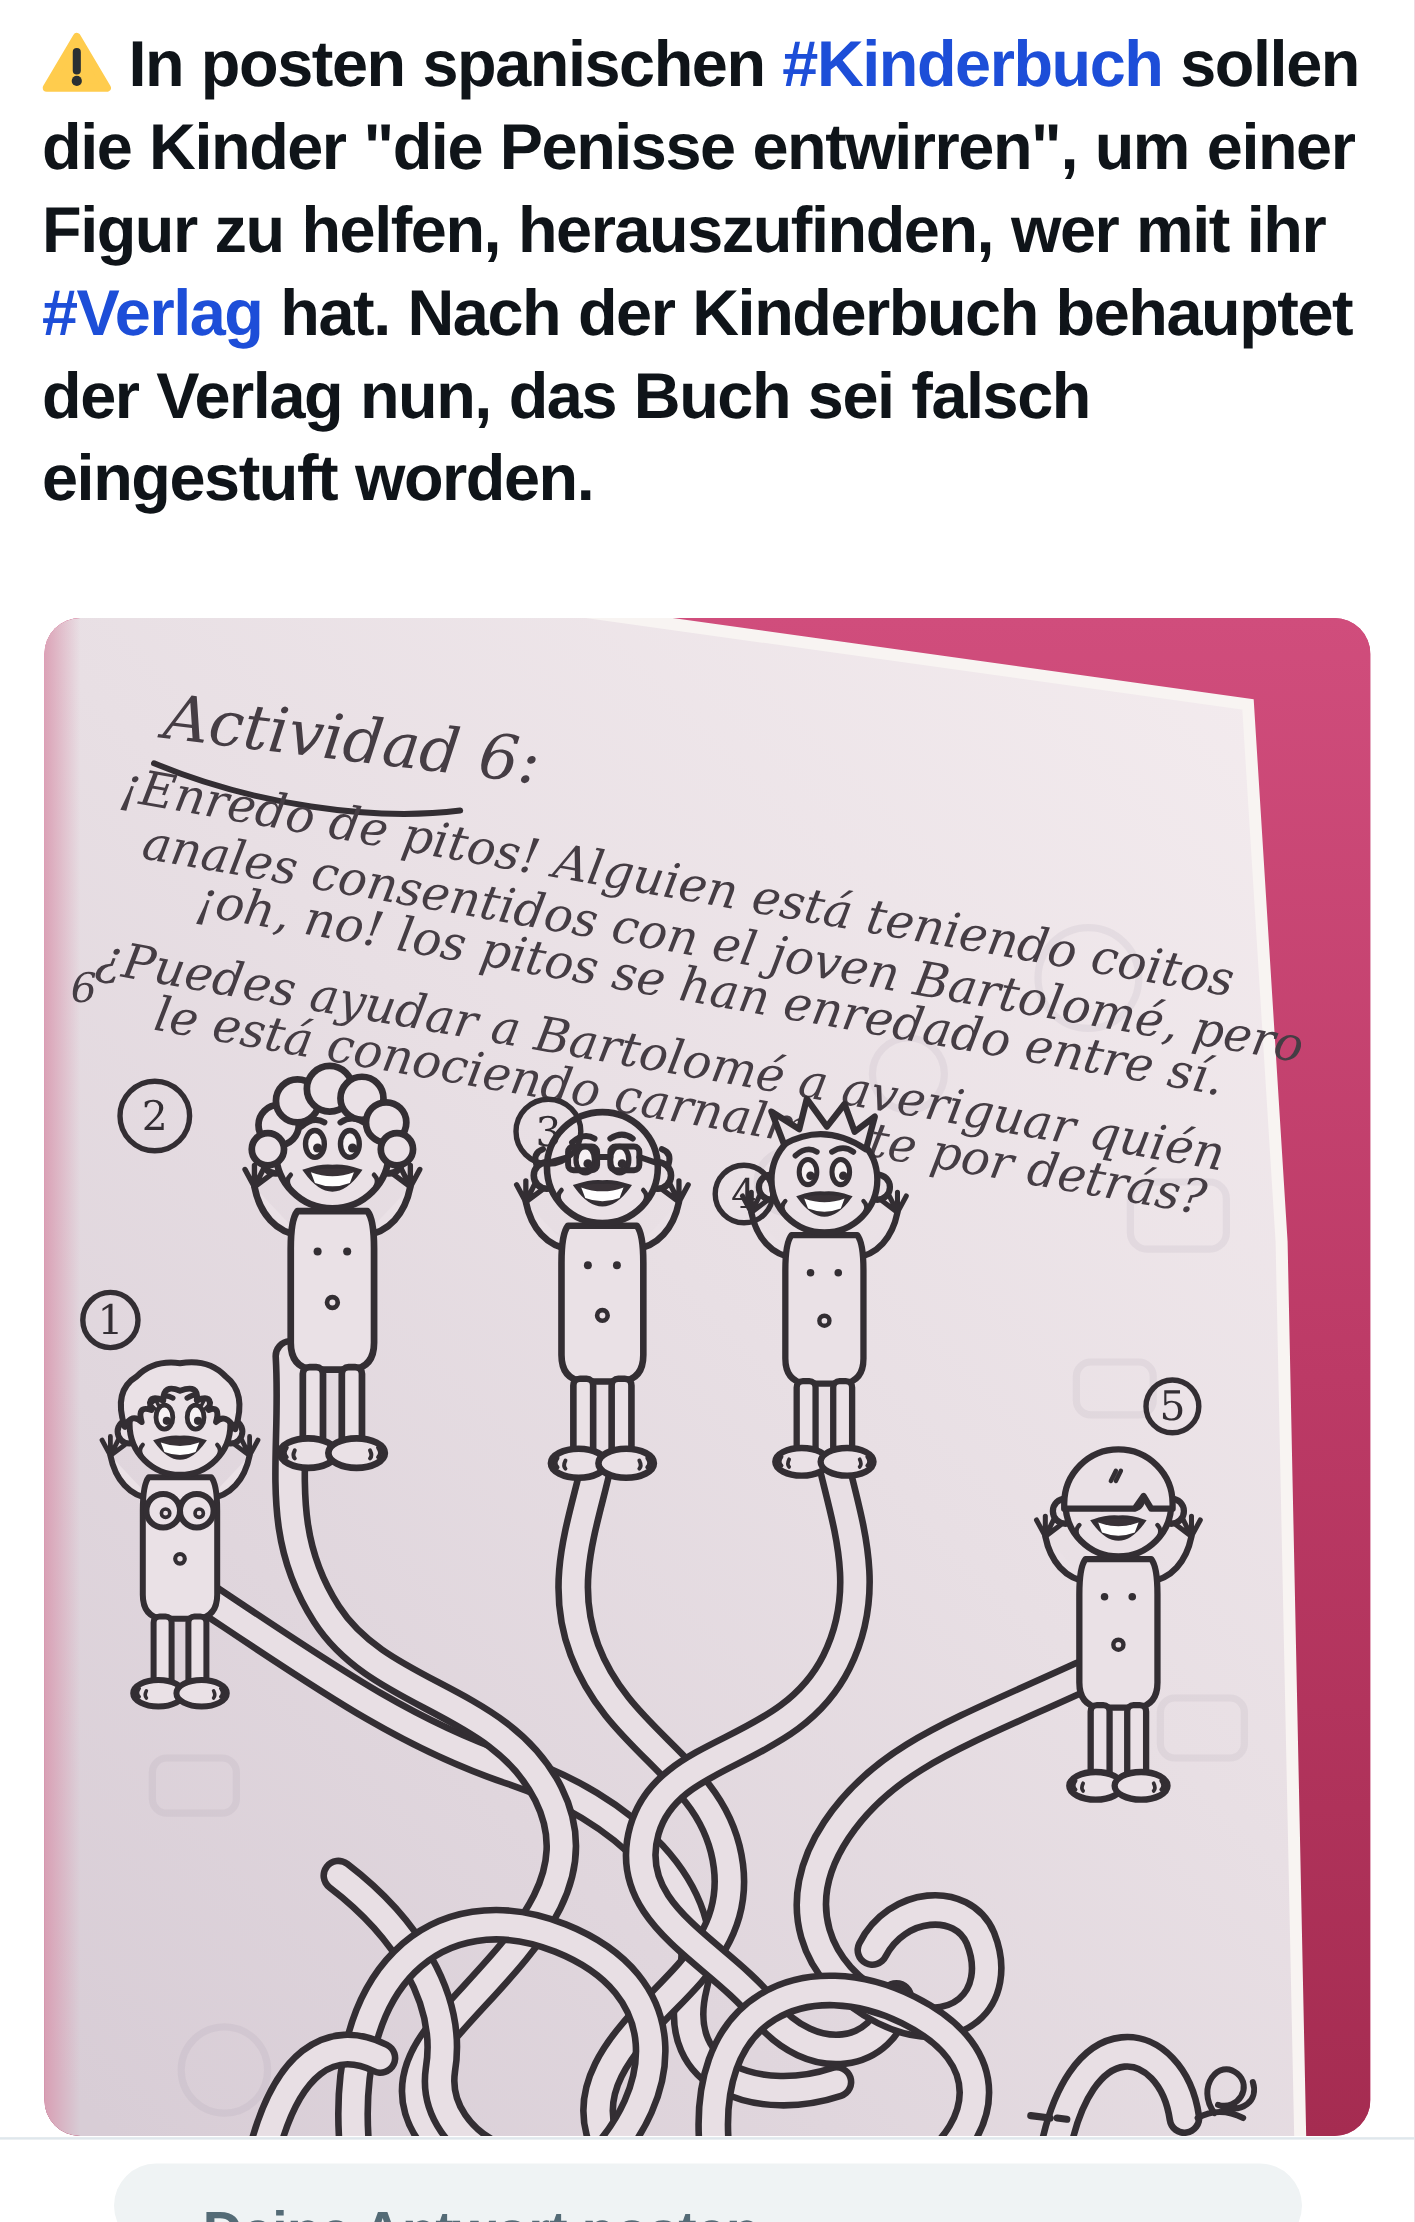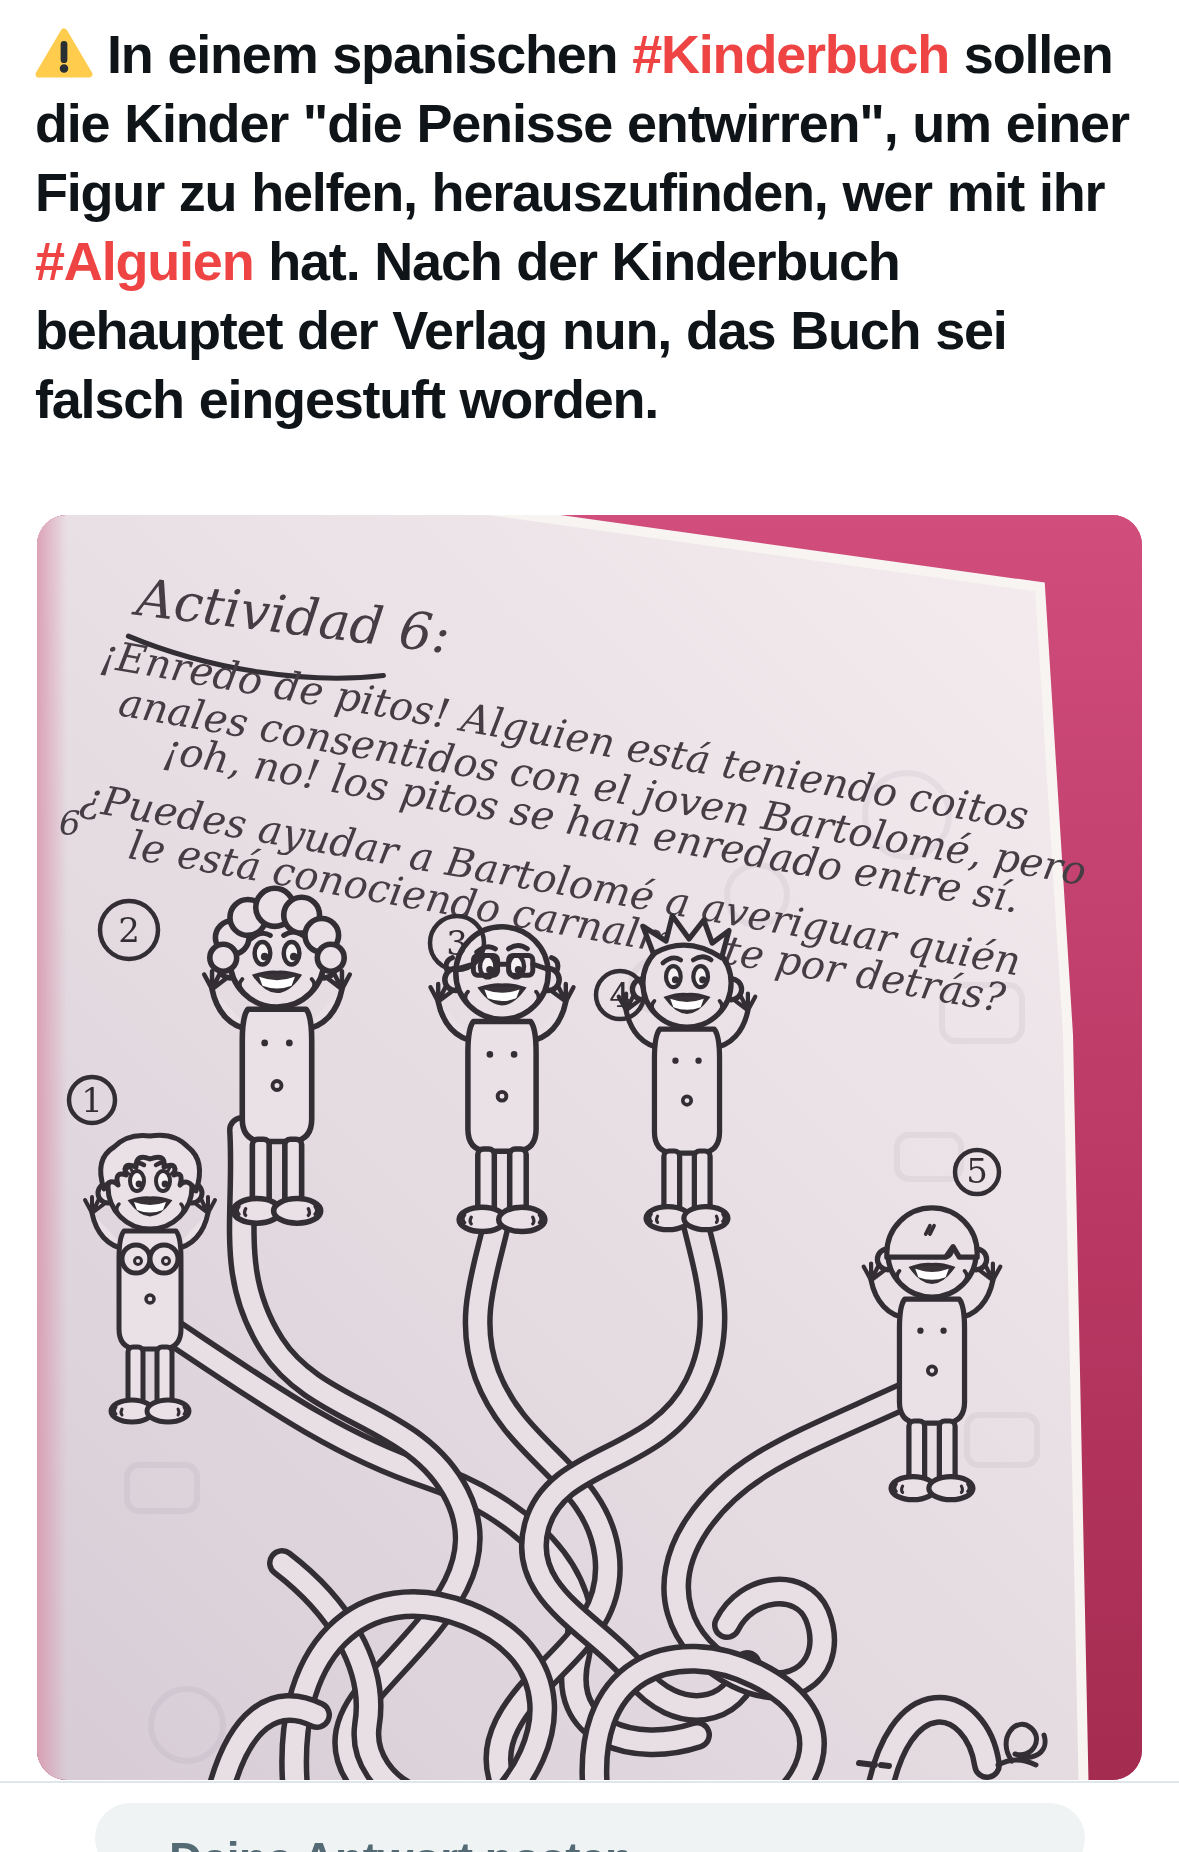--- a/index.html
+++ b/index.html
@@ -6,21 +6,21 @@
   body{
     width:1179px;height:1852px;overflow:hidden;position:relative;
     background:#ffffff;font-family:"Liberation Sans",sans-serif;
   }
   
   .tweet-text{
     position:absolute;left:35px;top:20px;width:1122px;
     font-size:54px;line-height:69px;font-weight:700;
     color:#0f1419;letter-spacing:-1.2px;word-spacing:1px;
   }
-  .tweet-text .tag{color:#ef4444;}
+  .tweet-text .tag{color:#1d4ed8;}
   .warn{vertical-align:-6px;margin-right:14px;}
   
   .photo-card{
     position:absolute;left:37px;top:515px;width:1105px;height:1265px;
     border-radius:30px;overflow:hidden;background:#c64473;
   }
   .photo-card svg{display:block;width:100%;height:100%;}
   .ink{stroke:#332e33;fill:none;stroke-linecap:round;stroke-linejoin:round;}
   .body-fill{fill:#eae1e6;stroke:#332e33;stroke-width:5;stroke-linecap:round;stroke-linejoin:round;}
   .tube-o{stroke:#332e33;stroke-width:30;fill:none;stroke-linecap:round;}
@@ -39,21 +39,21 @@
   }
 </style>
 </head>
 <body>
 
 <div class="tweet-text">
   <svg class="warn" width="58" height="52" viewBox="0 0 60 54">
       <path d="M30 5 L56 49 L4 49 Z" fill="#FFCC4D" stroke="#FFCC4D" stroke-width="7" stroke-linejoin="round"></path>
         <path d="M30 18 L30 34" stroke="#292F33" stroke-width="7" stroke-linecap="round"></path>
         <circle cx="30" cy="43" r="4.4" fill="#292F33"></circle>
-    </svg><span>In einem spanischen </span><a class="tag">#Kinderbuch</a><span> sollen die Kinder "die Penisse entwirren", um einer Figur zu helfen, herauszufinden, wer mit ihr </span><a class="tag">#Alguien</a><span> hat. Nach der Kinderbuch behauptet der Verlag nun, das Buch sei falsch eingestuft worden.</span>
+    </svg><span>In posten spanischen </span><a class="tag">#Kinderbuch</a><span> sollen die Kinder "die Penisse entwirren", um einer Figur zu helfen, herauszufinden, wer mit ihr </span><a class="tag">#Verlag</a><span> hat. Nach der Kinderbuch behauptet der Verlag nun, das Buch sei falsch eingestuft worden.</span>
 </div>
 
 <div class="photo-card">
 <svg viewBox="0 0 1105 1265">
   <defs>
     <linearGradient id="pinkbg" x1="0" y1="0" x2="0" y2="1">
       <stop offset="0" stop-color="#d04d7c"></stop>
       <stop offset="0.5" stop-color="#bc3a66"></stop>
       <stop offset="1" stop-color="#a52c51"></stop>
     </linearGradient>

